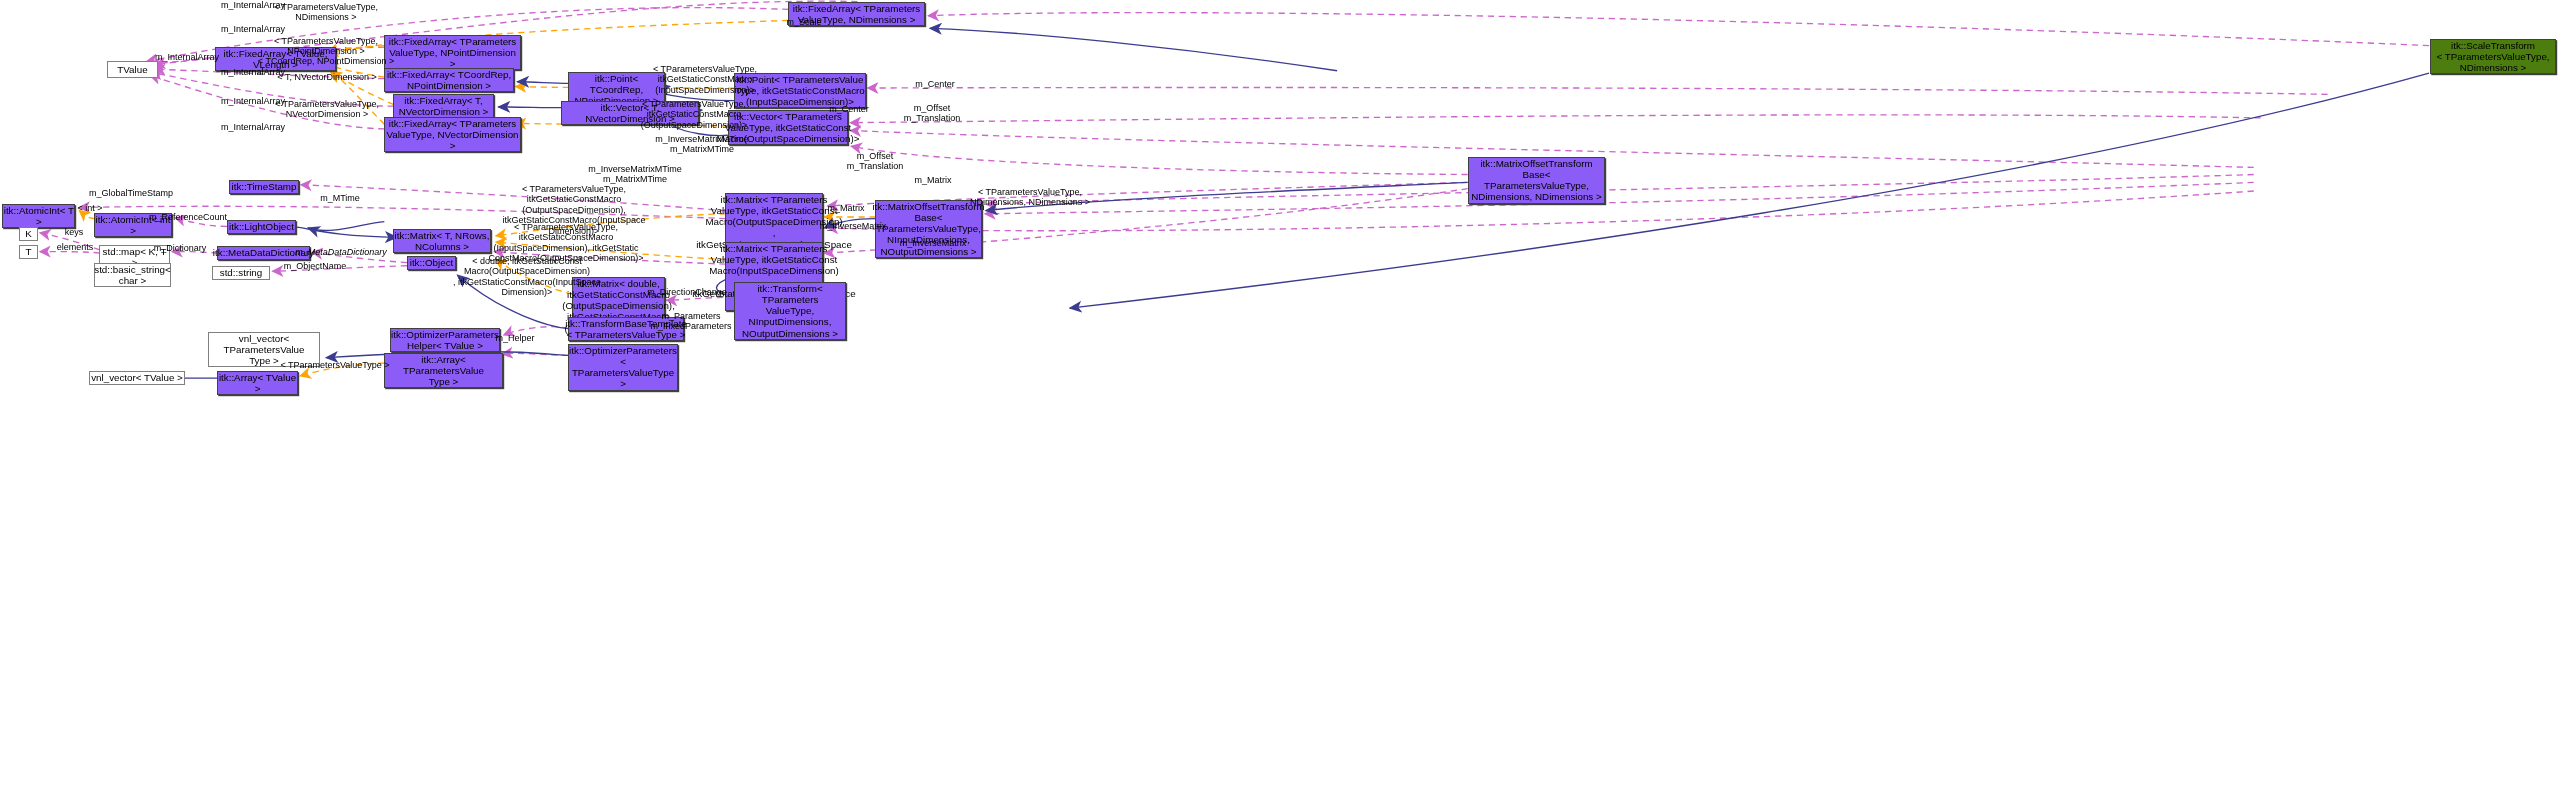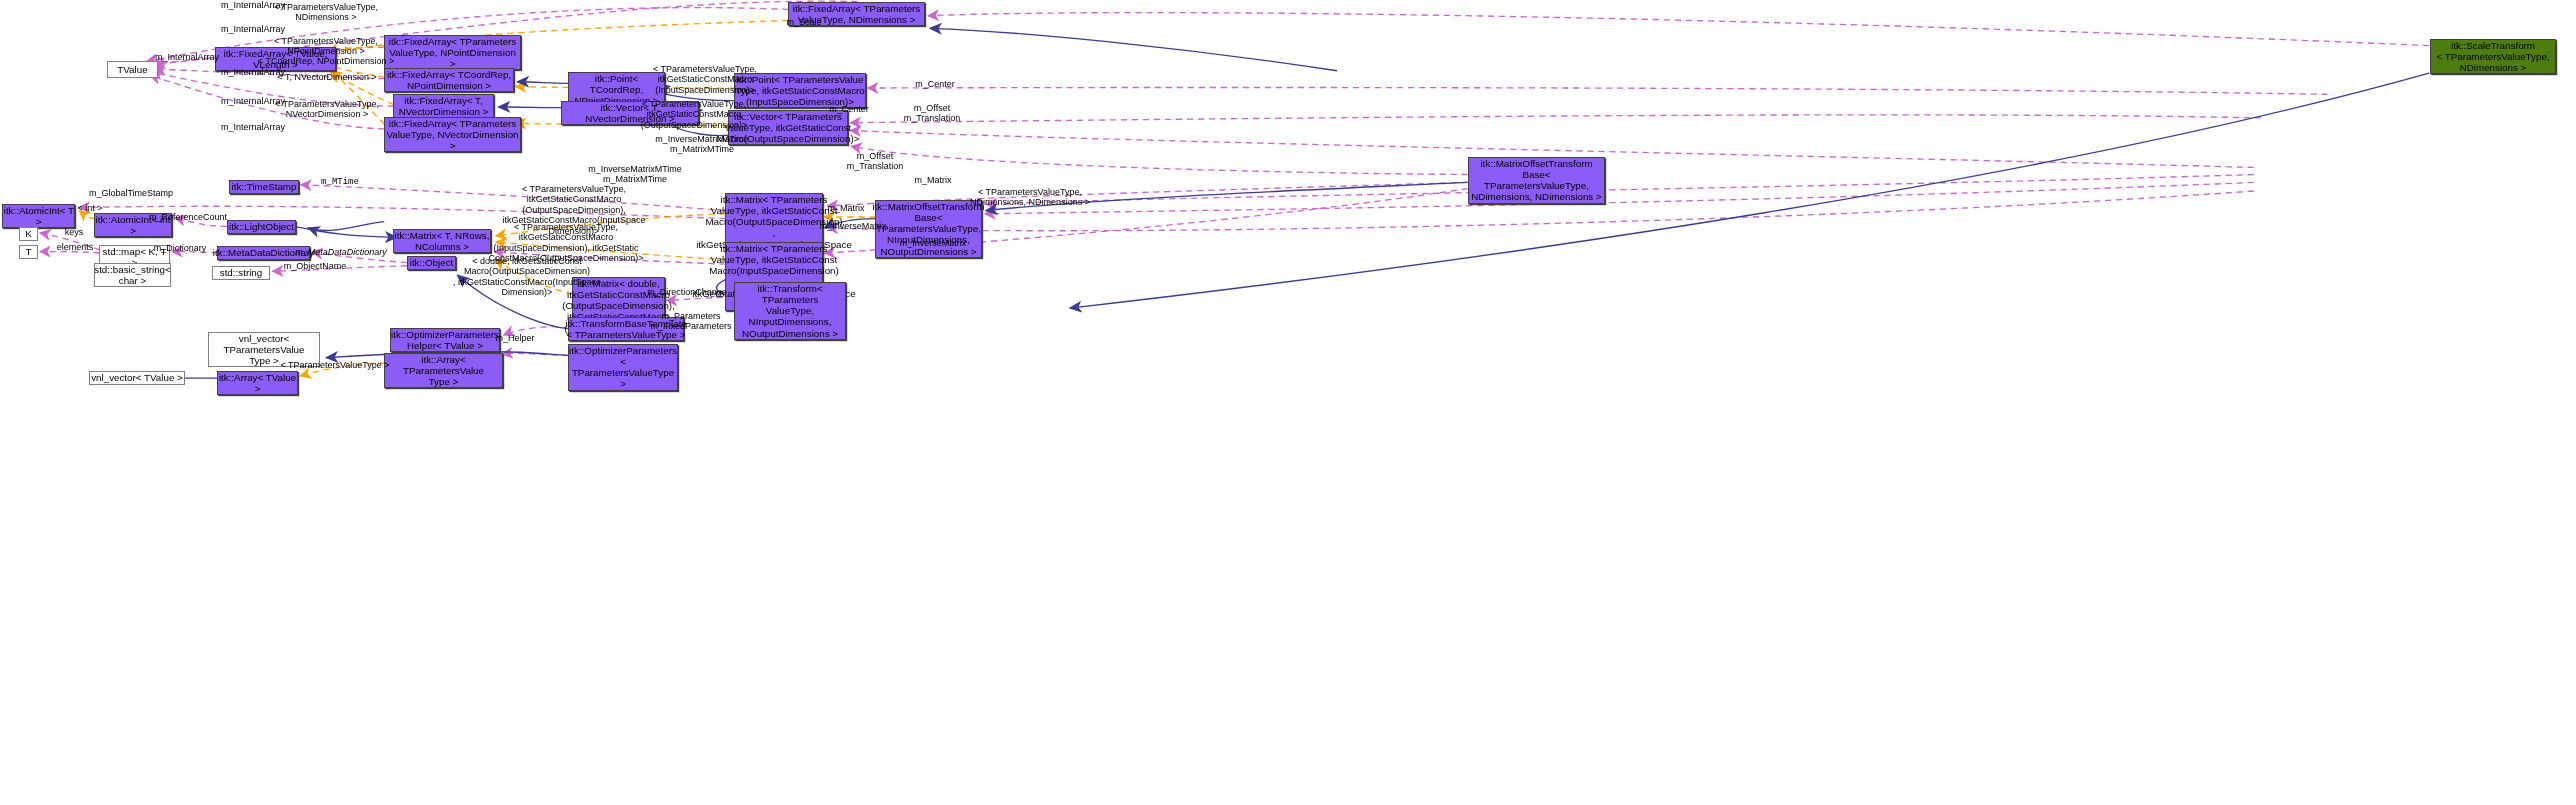--- a/index.html
+++ b/index.html
@@ -195,21 +195,21 @@
 m_Translation</div>
       <div class="elabel" style="left: 702px; top: 144px;">m_InverseMatrixMTime
 m_MatrixMTime</div>
       <div class="elabel" style="left: 635px; top: 174px;">m_InverseMatrixMTime
 m_MatrixMTime</div>
       <div class="elabel" style="left: 933px; top: 180px;">m_Matrix</div>
       <div class="elabel" style="left: 846px; top: 208px;">m_Matrix</div>
       <div class="elabel" style="left: 853px; top: 226px;">m_InverseMatrix</div>
       <div class="elabel" style="left: 933px; top: 243px;">m_InverseMatrix</div>
       <div class="elabel" style="left: 131px; top: 193px;">m_GlobalTimeStamp</div>
-      <div class="elabel" style="left: 340px; top: 182px; font-family: Liberation Mono, monospace;">m_MTime</div>
+      <div class="elabel" style="left: 340px; top: 198px;">m_MTime</div>
       <div class="elabel" style="left: 188px; top: 217px;">m_ReferenceCount</div>
       <div class="elabel" style="left: 74px; top: 232px;">keys</div>
       <div class="elabel" style="left: 75px; top: 247px;">elements</div>
       <div class="elabel" style="left: 180px; top: 248px;">m_Dictionary</div>
       <div class="elabel" style="left: 341px; top: 252px; font-style: italic;">m_MetaDataDictionary</div>
       <div class="elabel" style="left: 315px; top: 266px;">m_ObjectName</div>
       <div class="elabel" style="left: 687px; top: 292px;">m_DirectionChange</div>
       <div class="elabel" style="left: 691px; top: 321px;">m_Parameters
 m_FixedParameters</div>
       <div class="elabel" style="left: 515px; top: 338px;">m_Helper</div>

